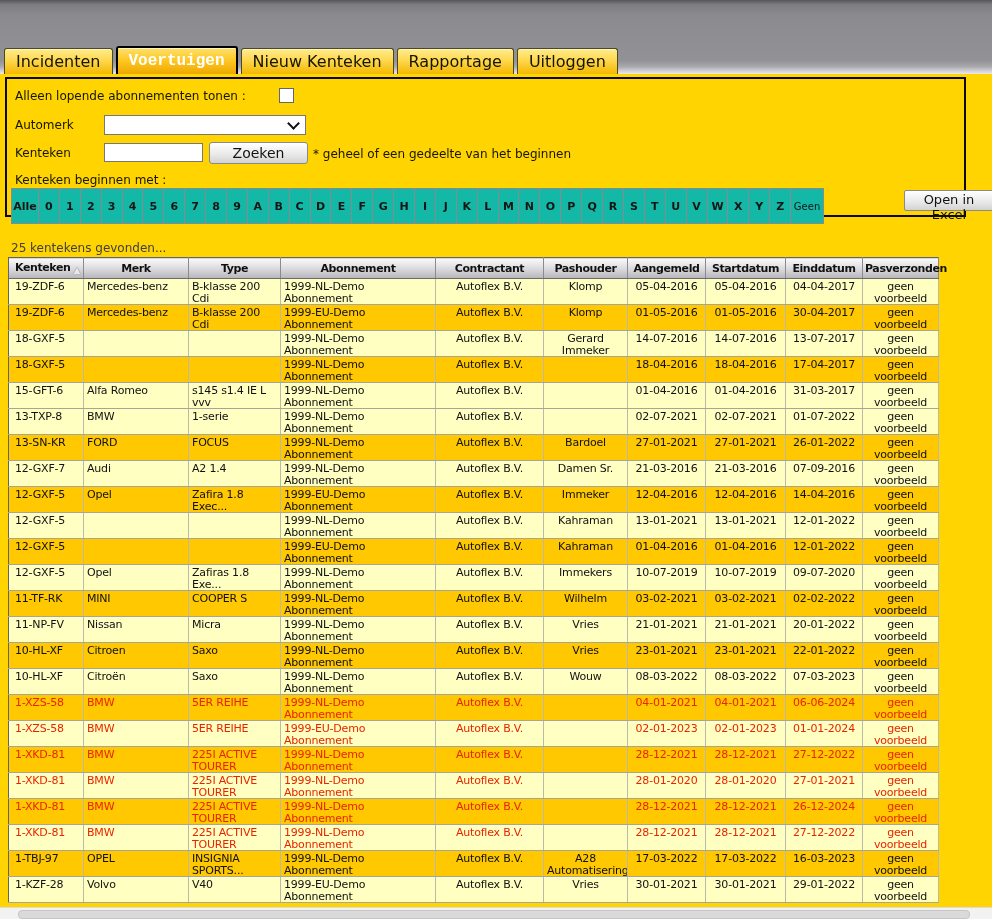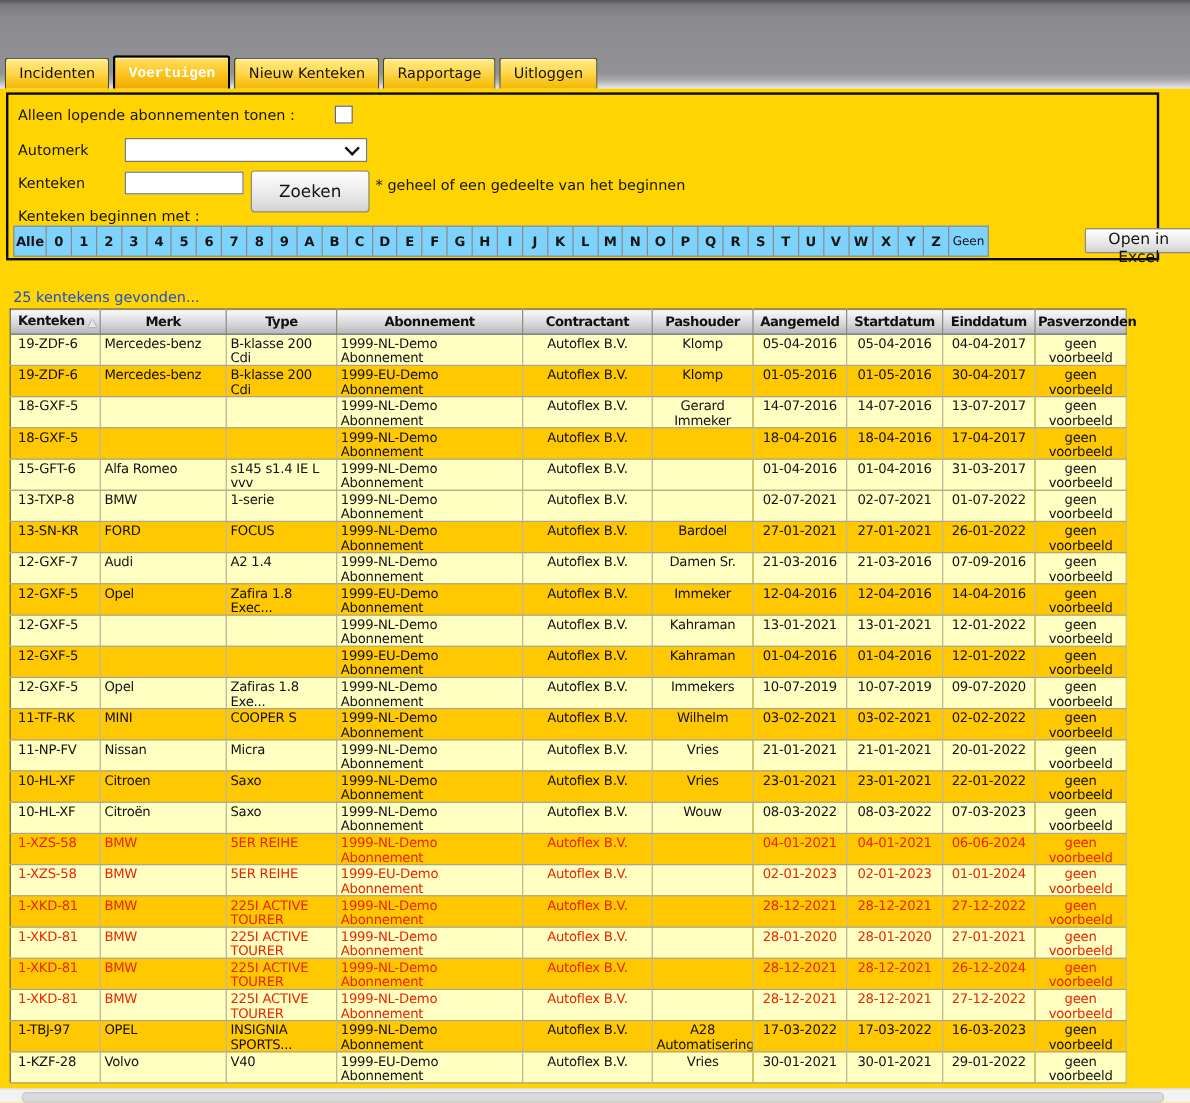--- a/index.html
+++ b/index.html
@@ -7,48 +7,48 @@
     width:992px;height:919px;position:relative;overflow:hidden;
     font-family:"DejaVu Sans",sans-serif;background:var(--page-bg,#ffd400);
   }
   
   .top-band{
     position:absolute;top:0;left:0;width:992px;height:74px;
     background:linear-gradient(180deg,#55555a 0%,#7c7c80 6%,#8b8b8f 20%,#929296 82%,#a9a9ad 90%,#d2d2d6 96%,#e9e9ed 100%);
   }
   .tab-bar{position:absolute;left:4px;bottom:0;display:flex;align-items:flex-end;gap:3px}
   .tab{
-    height:25px;line-height:25px;padding:0 11px;font-size:12px;color:#151500;white-space:nowrap;
+    height:25px;line-height:25px;padding:0 11px;font-size:16px;color:#151500;white-space:nowrap;
     background:linear-gradient(180deg,#ffeb8d 0%,#ffd84f 45%,#f3b800 100%);
     border:1px solid #4a4a20;border-bottom:none;border-radius:3px 3px 0 0;
     box-shadow:inset 0 1px 0 #fff6c0;cursor:pointer;margin-top:36px;
   }
   .tab.active{
     height:26px;line-height:26px;border:2px solid #000;border-bottom:none;
     color:var(--tab-active-text,#fff);font-weight:bold;
     background:linear-gradient(180deg,#ffe06a 0%,#fdc620 50%,#eea800 100%);
     font-family:Liberation Mono, monospace;
   }
   
   .page{position:absolute;top:74px;left:0;width:992px;height:845px;background:var(--page-bg,#ffd400)}
   .filter-box{position:absolute;left:5px;top:3px;width:957px;height:136px;border:2px solid #0a0a00}
   .lbl{position:absolute;font-size:12px;color:#151500;white-space:nowrap}
   .checkbox{position:absolute;left:272px;top:9px;width:13px;height:13px;background:#fff;border:1px solid #666;cursor:pointer}
   .select{position:absolute;left:97px;top:36px;width:200px;height:18px;background:#fff;border:1px solid #777;cursor:pointer}
   .chev{position:absolute;right:7px;top:3px;width:7px;height:7px;border-right:2px solid #111;border-bottom:2px solid #111;transform:rotate(45deg)}
   .txt{position:absolute;left:97px;top:64px;width:99px;height:19px;box-sizing:border-box;border:1px solid #777;background:#fff;padding:0 3px;font-size:12px;font-family:"DejaVu Sans",sans-serif}
   .btn{background:linear-gradient(180deg,#ffffff,#e8e8e8 60%,#d2d2d2);border:1px solid #8a8a8a;border-radius:3px;color:#111;font-family:"DejaVu Sans",sans-serif;cursor:pointer}
-  .zoeken{position:absolute;left:202px;top:63px;width:99px;height:35px;font-size:14px}
+  .zoeken{position:absolute;left:202px;top:63px;width:99px;height:22px;font-size:14px}
   .excel{position:absolute;left:897px;top:111px;width:90px;height:21px;font-size:13px;border-radius:2px}
-  .alphabet{position:absolute;left:4px;top:109px;width:813px;height:26px;box-sizing:border-box;display:flex;background:#7dd3fc;border:1px solid #8a8a8a}
+  .alphabet{position:absolute;left:4px;top:109px;width:813px;height:36px;box-sizing:border-box;display:flex;background:#14b8a6;border:1px solid #8a8a8a}
   .acell{flex:1;border-right:1px solid #8a8a8a;display:flex;align-items:center;justify-content:center;font-size:11px;font-weight:bold;color:#151515;cursor:pointer}
   .acell:last-child{border-right:none}
   .acell.alle{flex:0 0 26px}
   .acell.geen{flex:0 0 32px;font-size:10px;font-weight:normal}
-  .count{position:absolute;left:11px;top:167px;font-size:12px;color:#1d4ed8}
+  .count{position:absolute;left:11px;top:167px;font-size:12px;color:#404040}
   
   .grid{
     position:absolute;left:8px;top:183px;width:930px;table-layout:fixed;border-collapse:collapse;
     font-size:11px;letter-spacing:-0.2px;color:#111;border:1px solid #63636a;
   }
   .grid thead th{
     height:20px;background:linear-gradient(180deg,#fafafa 0%,#d8d8dc 55%,#b6b6ba 100%);
     border-right:1px solid #8a8a90;border-bottom:1px solid #6a6a70;
     font-size:11px;font-weight:bold;letter-spacing:-0.4px;text-align:center;padding:0 2px;cursor:pointer;white-space:nowrap;
   }

